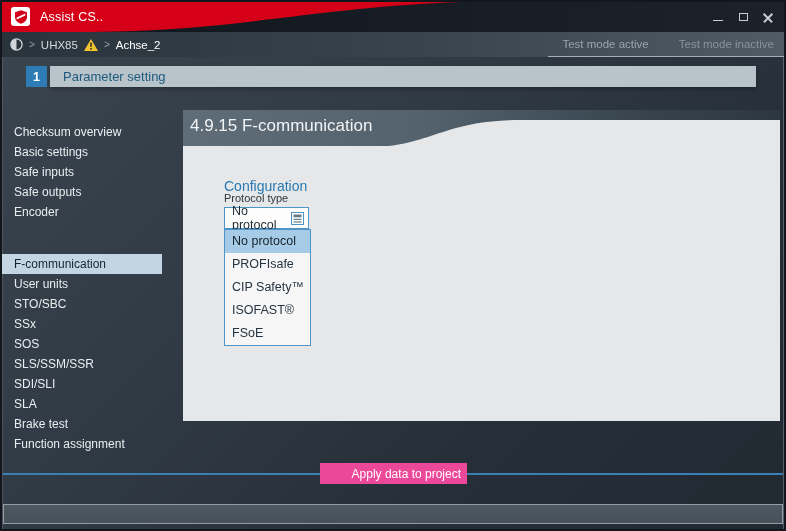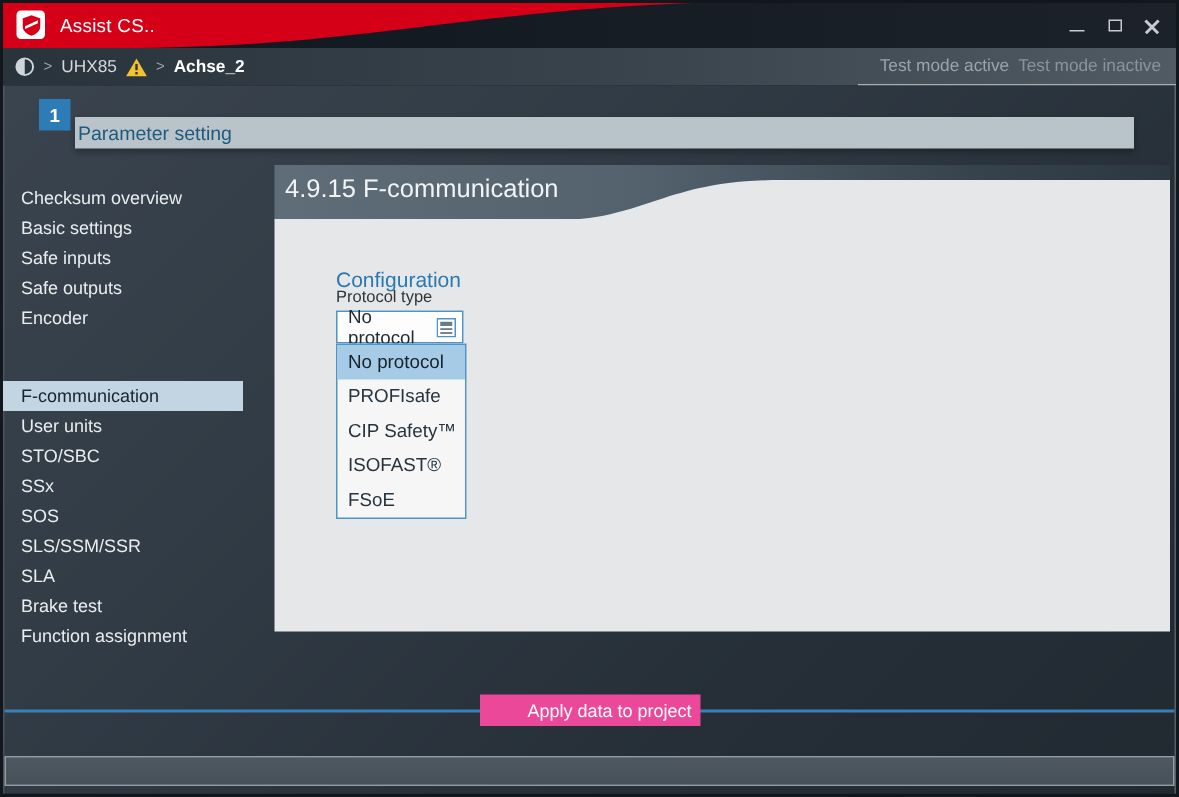--- a/index.html
+++ b/index.html
@@ -29,34 +29,34 @@
   .glyph-close::before{transform:rotate(45deg);}
   .glyph-close::after{transform:rotate(-45deg);}
   
   .breadcrumb{position:absolute;left:2px;top:32px;width:782px;height:25px;
     background:linear-gradient(to right,#29333c,#39444d 55%,#505b64);}
   .crumb-left{position:absolute;left:8px;top:0;height:100%;display:flex;align-items:center;gap:6px;
     font-size:11.5px;color:#d4d9dd;}
   .crumb-sep{color:#97a1a9;font-size:10px;}
   .device-icon svg{width:13px;height:13px;display:block;}
   .warn-icon svg{width:14px;height:12px;display:block;}
-  .crumb-axis{font-weight:bold;color:#ffffff;}
+  .crumb-axis{font-weight:normal;color:#ffffff;}
   .testmodes{position:absolute;right:0;top:0;height:100%;display:flex;align-items:center;gap:6px;
     padding:0 10px 0 14px;border-bottom:1px solid #a7afb6;}
   .testmode{font-size:11.5px;color:#9aa4ac;}
-  .testmode.inactive{color:#8a949c;}
+  .testmode.inactive{color:#8a949c;margin-left:24px;}
   
   .app-body{position:absolute;left:2px;top:57px;width:782px;height:472px;
     background:linear-gradient(135deg,#3a444e 0%,#313b45 35%,#262f38 70%,#212931 100%);
     border-left:1px solid rgba(150,160,168,.35);border-right:1px solid rgba(150,160,168,.35);}
   
   .step-num{position:absolute;left:26px;top:66px;width:21px;height:21px;background:#2e7cb5;
     color:#fff;font-size:12.5px;font-weight:bold;display:flex;align-items:center;justify-content:center;}
-  .step-bar{position:absolute;left:50px;top:78px;width:706px;height:21px;background:#b9c3ca;
-    color:#1d5a7e;font-size:13px;line-height:21px;padding-left:2px;
+  .step-bar{position:absolute;left:50px;top:66px;width:706px;height:21px;background:#b9c3ca;
+    color:#1d5a7e;font-size:13px;line-height:21px;padding-left:13px;
     box-shadow:0 2px 4px rgba(0,0,0,.3);}
   
   .sidebar{position:absolute;left:2px;top:122px;width:160px;}
   .side-item{height:20px;line-height:20px;padding-left:12px;font-size:12px;color:#e9edf0;cursor:default;white-space:nowrap;}
   .side-item.selected{background:#c3d5e2;color:#18232c;margin-top:32px;}
   
   .band{position:absolute;left:183px;top:110px;width:597px;height:37px;
     background:linear-gradient(to right,#5e6d78 0%,#53626d 40%,#36434d 78%,#2b3741 100%);}
   .section-title{position:absolute;left:190px;top:116px;font-size:17px;color:#f1f3f5;font-weight:normal;}
   .panel-swoosh{position:absolute;left:183px;top:120px;width:597px;height:27px;display:block;}
@@ -145,20 +145,21 @@
     <div class="side-item">Basic settings</div>
     <div class="side-item">Safe inputs</div>
     <div class="side-item">Safe outputs</div>
     <div class="side-item">Encoder</div>
     <div class="side-item selected">F-communication</div>
     <div class="side-item">User units</div>
     <div class="side-item">STO/SBC</div>
     <div class="side-item">SSx</div>
     <div class="side-item">SOS</div>
     <div class="side-item">SLS/SSM/SSR</div>
+    <div class="side-item">SDI/SLI</div>
     <div class="side-item">SLA</div>
     <div class="side-item">Brake test</div>
     <div class="side-item">Function assignment</div>
   </div>
 
   <div class="band"></div>
   <svg class="panel-swoosh" viewBox="0 0 597 27" preserveAspectRatio="none" aria-hidden="true">
     <path d="M0,27 H185 C248,27 258,0 338,0 H597 V27 H0 Z" fill="#e6e7e8"></path>
   </svg>
   <div class="section-title">4.9.15 F-communication</div>

